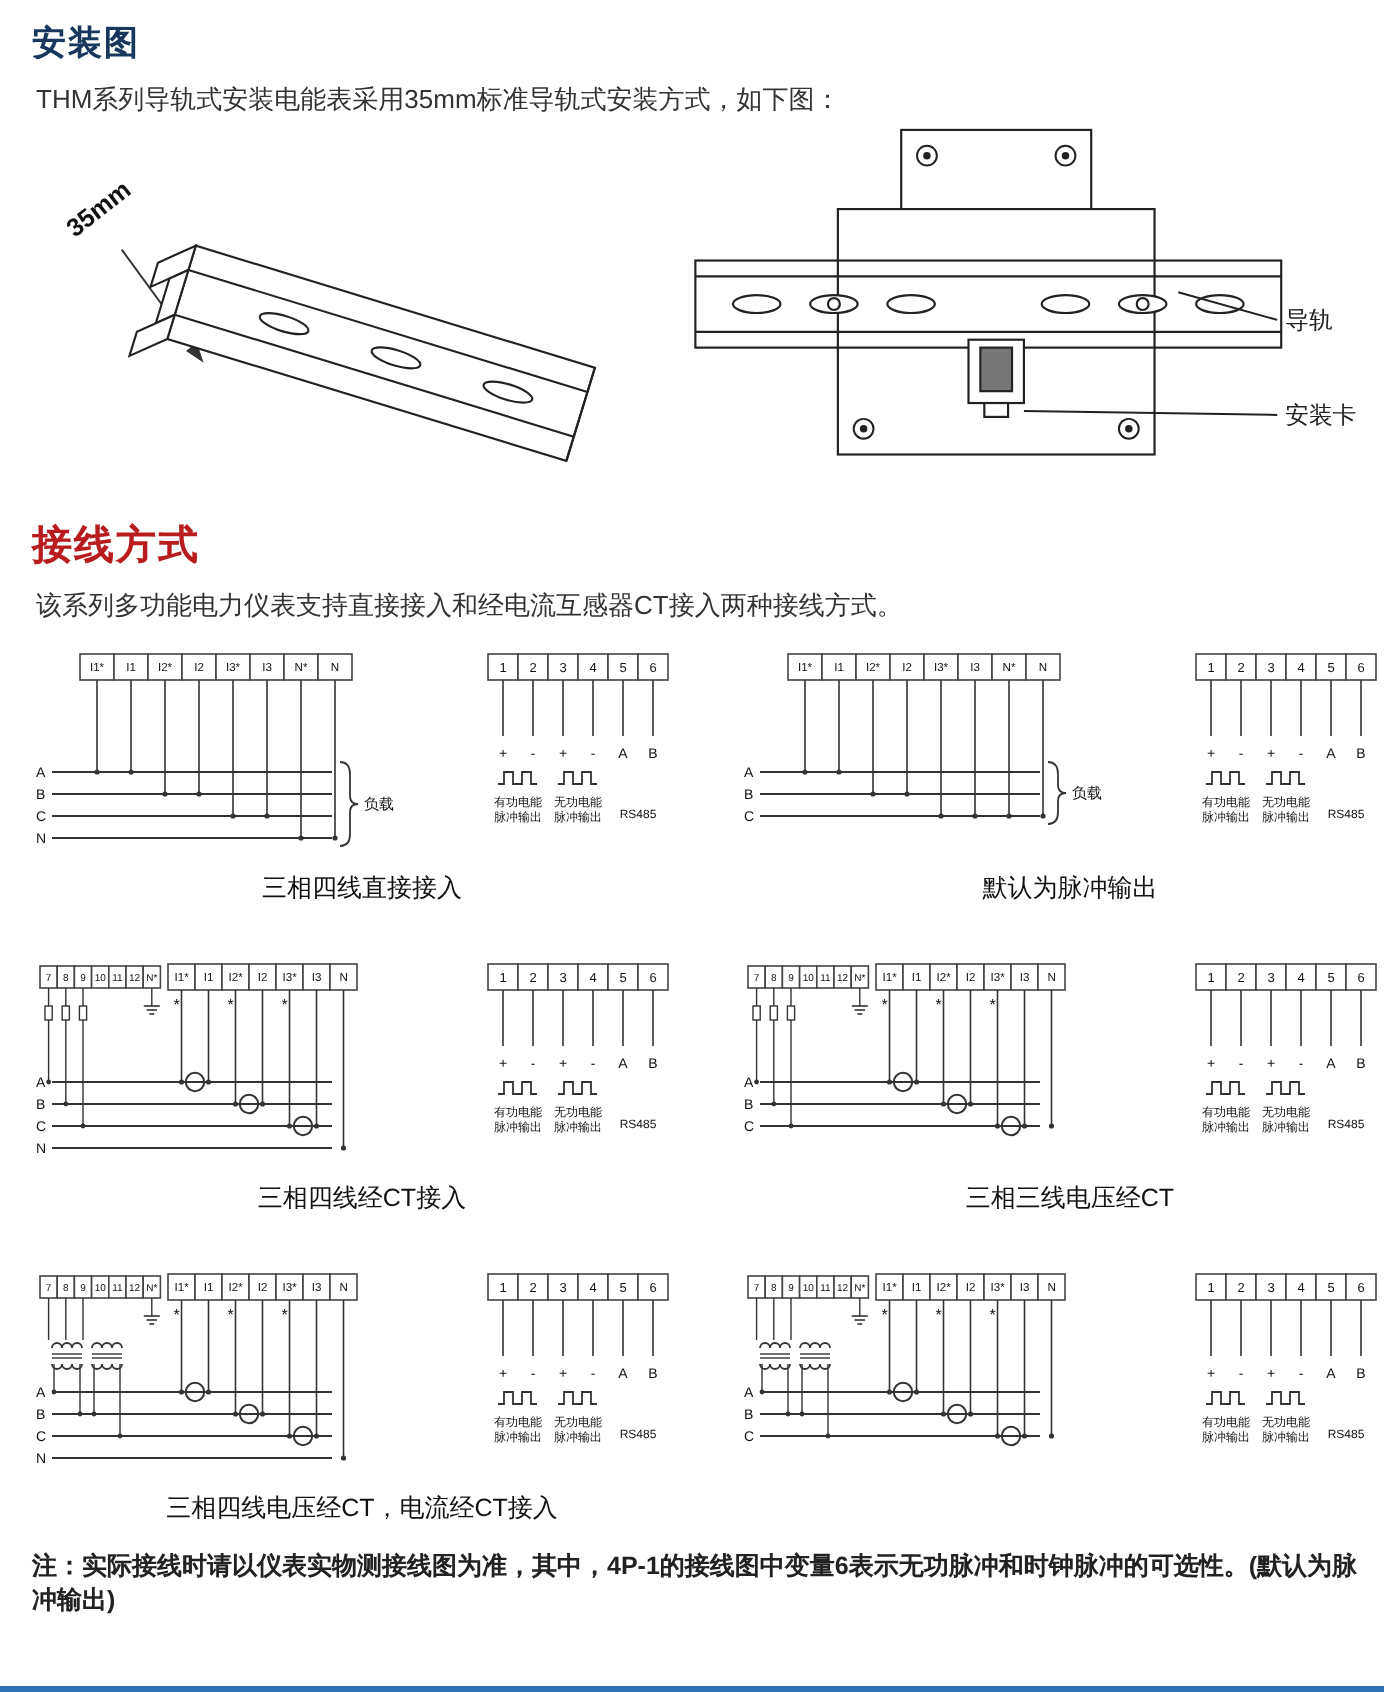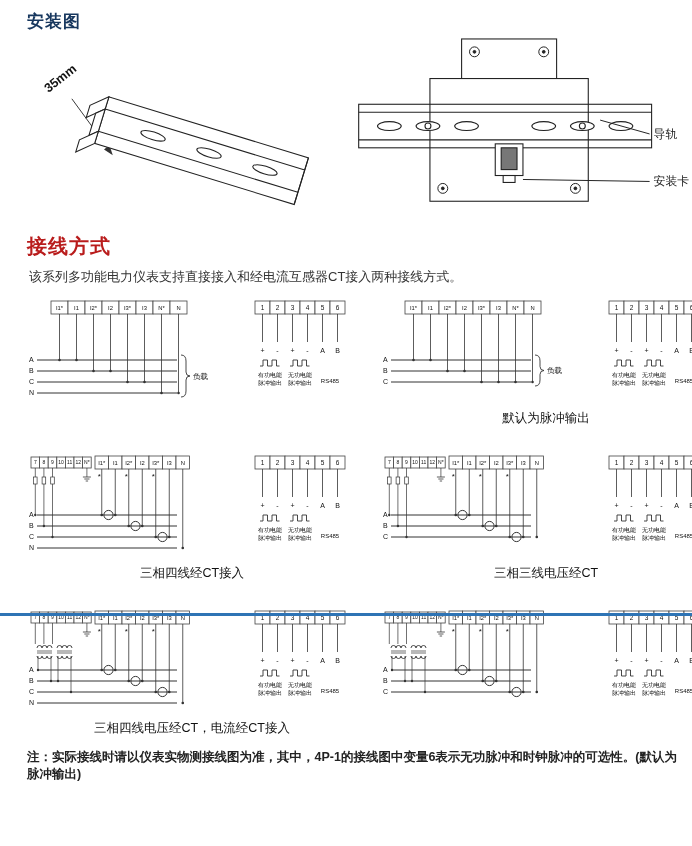--- a/index.html
+++ b/index.html
@@ -1,21 +1,21 @@
 <!DOCTYPE html>
 <html><head>
 <meta charset="utf-8">
 <style>
   * { margin:0; padding:0; box-sizing:border-box; }
   html,body { background:#fff; }
   body {
     width:692px; height:846px; position:relative; overflow:hidden;
     font-family:"Liberation Sans","DejaVu Sans",sans-serif; color:#222;
   }
-  .page { padding:10px 12px 0 27px; position:relative; height:616px; }
+  .page { padding:10px 12px 0 16px; position:relative; height:846px; }
   .sec1-title { font-size:17px; font-weight:bold; color:#17375e; letter-spacing:1px; }
   .sec2-title { font-size:20px; font-weight:bold; color:#b91c1c; letter-spacing:1px; margin-top:8px; }
   .intro { font-size:13px; color:#333; margin:8px 0 2px 2px; }
   .install-figs { display:flex; align-items:flex-start; margin-top:2px; }
   .rail3d-svg { width:312px; height:190px; flex:none; }
   .mount-svg  { width:352px; height:190px; flex:none; margin-left:4px; }
   .wiring-grid { display:grid; grid-template-columns:1fr 1fr; column-gap:8px; row-gap:24px; margin-top:10px;gap:24px; }
   .wiring-cell { display:flex; flex-direction:column; }
   .wiring-figs { display:flex; gap:6px; align-items:flex-start; }
   .wire-svg  { width:212px; height:112px; flex:none; }
@@ -24,20 +24,21 @@
   .note { font-size:12.5px; color:#222; margin-top:12px;font-weight:bold; }
   .footer-rule { position:absolute; left:0; bottom:0; width:692px; height:3px; background:#2e74b5; }
   svg text { font-family:"Liberation Sans","DejaVu Sans",sans-serif; }
 </style>
 </head>
 <body>
 
 <div class="page">
 
   <h2 class="sec1-title">安装图</h2>
+  <p class="intro">THM系列导轨式安装电能表采用35mm标准导轨式安装方式，如下图：</p>
 
   <div class="install-figs">
 
     <svg class="rail3d-svg" viewBox="0 0 320 192">
       <g>
         <text x="22" y="58" transform="rotate(-38 22 58)" font-size="13" font-weight="bold" fill="#111">35mm</text>
         <line x1="46" y1="64" x2="84" y2="116" stroke="#333" stroke-width="1"></line>
         <polygon points="88,122 84.5,111.5 79,116" fill="#333"></polygon>
       </g>
       <g transform="translate(84,62) rotate(17)" stroke="#222" fill="none" stroke-width="1.1">
@@ -183,20 +184,21 @@
             <text x="92.5" y="57" text-anchor="middle" font-size="7" fill="#111">B</text>
             <path d="M 15 70 h3 v-6 h4.5 v6 h4.5 v-6 h4.5 v6 h3" fill="none" stroke="#333" stroke-width="0.9"></path>
             <path d="M 45 70 h3 v-6 h4.5 v6 h4.5 v-6 h4.5 v6 h3" fill="none" stroke="#333" stroke-width="0.9"></path>
             <text x="25" y="81" text-anchor="middle" font-size="6" fill="#111">有功电能</text>
             <text x="25" y="88.5" text-anchor="middle" font-size="6" fill="#111">脉冲输出</text>
             <text x="55" y="81" text-anchor="middle" font-size="6" fill="#111">无功电能</text>
             <text x="55" y="88.5" text-anchor="middle" font-size="6" fill="#111">脉冲输出</text>
             <text x="85" y="87" text-anchor="middle" font-size="6" fill="#111">RS485</text>
           </svg>
     </div>
+    <figcaption>三相四线直接接入</figcaption>
   </figure>
 
   <figure class="wiring-cell">
     <div class="wiring-figs">
       <svg class="wire-svg" viewBox="0 0 212 112">
             <g>
               <rect x="24.0" y="5" width="17" height="13" fill="#fff" stroke="#444" stroke-width="0.8"></rect>
               <text x="32.5" y="13.6" text-anchor="middle" font-size="5.8" fill="#111">I1*</text>
               <rect x="41.0" y="5" width="17" height="13" fill="#fff" stroke="#444" stroke-width="0.8"></rect>
               <text x="49.5" y="13.6" text-anchor="middle" font-size="5.8" fill="#111">I1</text>

